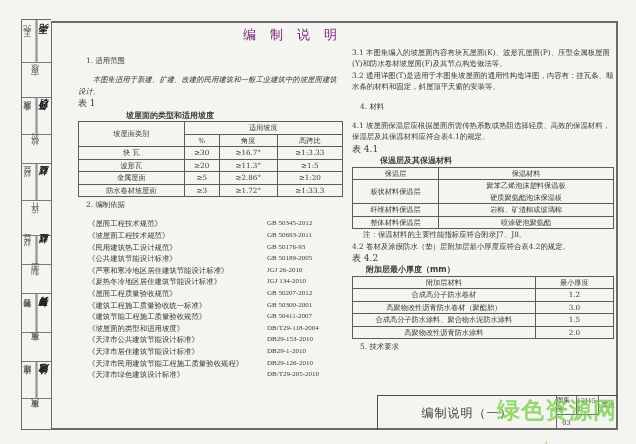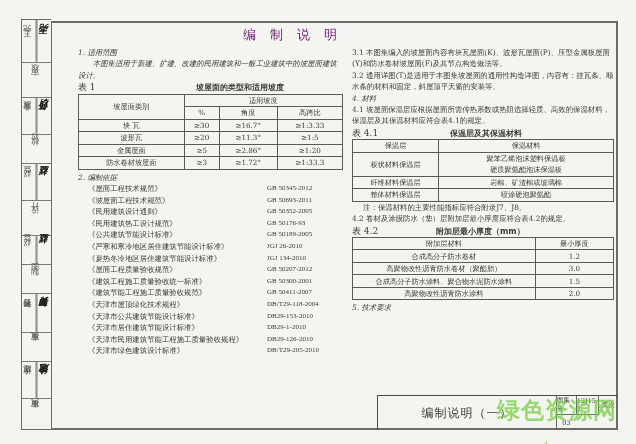--- a/index.html
+++ b/index.html
@@ -34,24 +34,24 @@
   }
   .stamp-sign { border-right: 1px solid #7a7a7a; font-size: 9px; color: #222; font-weight: bold; font-style: italic; }
   .stamp-cell.split .stamp-label { border-left: 1px solid #7a7a7a; }
 
   .title {
     position: absolute; left: 243px; top: 26px; font-size: 13px; letter-spacing: 14px; color: #701a75;
   }
   .col { position: absolute; font-size: 7.4px; line-height: 11.4px; }
   .col-left { left: 78px; top: 47px; width: 265px; }
   .col-right { left: 352px; top: 47px; width: 262px; }
-  .h { margin: 0; font-style: italic; }
+  .h { margin: 8px; }
   .p { text-indent: 2em; margin: 0; font-style: italic; }
   .p0 { margin: 0; }
-  .tcap { display: flex; font-size: 8px; font-weight: bold; margin-top: 1px; font-family: "DejaVu Sans", sans-serif; }
+  .tcap { display: flex; font-size: 8px; font-weight: bold; margin-top: 1px; font-family: "DejaVu Sans", sans-serif; flex-direction: column; }
   .tcap .num { width: 70px; font-weight: normal; font-family: "DejaVu Serif", serif; font-size: 9px; }
   table { border-collapse: collapse; width: 100%; font-size: 7.2px; }
   table td { border: 1px solid #5a5a5a; text-align: center; padding: 0; height: 11.5px; }
   table.outer { border: 1.5px solid #3a3a3a; padding-left: 44px; }
   .refs { margin: 0; padding-left: 10px; }
   .ref { display: flex; justify-content: space-between; height: 11.6px; }
   .ref .code { width: 76px; font-family: Liberation Serif, serif; font-size: 7px; }
   .note { text-indent: 1.5em; margin: 0; }
 
   .titleblock {
@@ -176,24 +176,20 @@
   <div class="refs" id="refs">
       <div class="ref">
         <span>《屋面工程技术规范》</span>
         <span class="code">GB 50345-2012</span>
       </div>
       <div class="ref">
         <span>《坡屋面工程技术规范》</span>
         <span class="code">GB 50693-2011</span>
       </div>
       <div class="ref">
-        <span>《民用建筑设计通则》</span>
-        <span class="code">GB 50352-2005</span>
-      </div>
-      <div class="ref">
         <span>《民用建筑热工设计规范》</span>
         <span class="code">GB 50176-93</span>
       </div>
       <div class="ref">
         <span>《公共建筑节能设计标准》</span>
         <span class="code">GB 50189-2005</span>
       </div>
       <div class="ref">
         <span>《严寒和寒冷地区居住建筑节能设计标准》</span>
         <span class="code">JGJ 26-2010</span>
@@ -208,21 +204,21 @@
       </div>
       <div class="ref">
         <span>《建筑工程施工质量验收统一标准》</span>
         <span class="code">GB 50300-2001</span>
       </div>
       <div class="ref">
         <span>《建筑节能工程施工质量验收规范》</span>
         <span class="code">GB 50411-2007</span>
       </div>
       <div class="ref">
-        <span>《天津市屋顶绿化技术规程》</span>
+        <span>《坡屋面的类型和适用坡度》</span>
         <span class="code">DB/T29-118-2004</span>
       </div>
       <div class="ref">
         <span>《天津市公共建筑节能设计标准》</span>
         <span class="code">DB29-153-2010</span>
       </div>
       <div class="ref">
         <span>《天津市居住建筑节能设计标准》</span>
         <span class="code">DB29-1-2010</span>
       </div>

